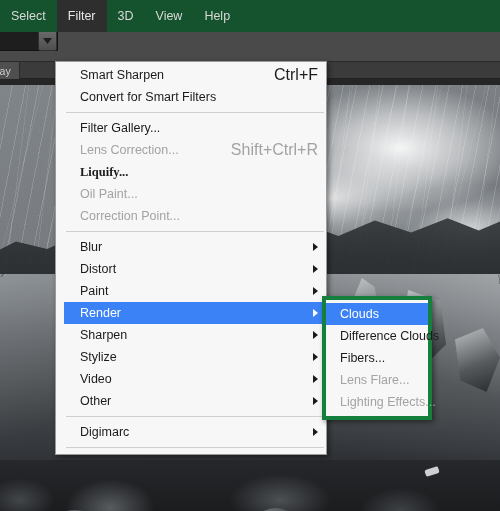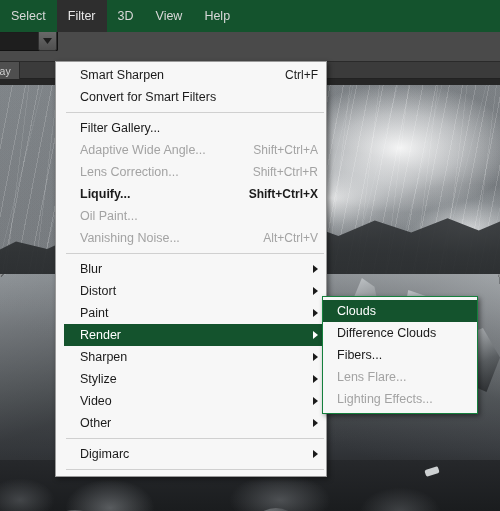--- a/index.html
+++ b/index.html
@@ -210,29 +210,29 @@
     padding: 0 8px 0 16px;
     font-size: 12.5px;
     color: #1b1b1b;
     white-space: nowrap;
     cursor: default;
   }
   .menu-item .label { flex: 0 0 auto; }
   .menu-item .shortcut {
     margin-left: auto;
     padding-left: 24px;
-    font-size: 12px;
+    font-size: 16px;
     color: #1b1b1b;
   }
   .menu-item.disabled,
   .menu-item.disabled .shortcut { color: #a3a3a3; }
   .menu-item.bold .label,
-  .menu-item.bold .shortcut { font-weight: bold; }
+  .menu-item.bold .shortcut { font-weight: bold; font-family: Liberation Serif, serif; }
   .menu-item.selected {
-    background: #14532d;
+    background: #3b82f6;
     color: #ffffff;
   }
   .menu-item.selected .label,
   .menu-item.selected .shortcut { color: #ffffff; }
   .menu-sep {
     height: 1px;
     margin: 4px 2px;
     background: #d0d0d0;
   }
   .arrow {
@@ -241,23 +241,23 @@
     border-top: 4px solid transparent;
     border-bottom: 4px solid transparent;
     border-left: 5px solid #1b1b1b;
   }
   .menu-item.selected .arrow { border-left-color: #ffffff; }
 
   
   .submenu {
     position: absolute;
     left: 322px; top: 296px;
-    width: 156px;
+    width: 110px;
     background: #f7f7f7;
-    border: 1px solid #15803d;
+    border: 4px solid #15803d;
     box-shadow: 2px 2px 5px rgba(0,0,0,0.45);
     padding: 3px 0;
     z-index: 60;
   }
   .submenu .menu-item { padding-left: 14px; }
 </style>
 </head>
 <body>
 
 <div id="app">
@@ -327,37 +327,31 @@
         <span class="shortcut">Ctrl+F</span>
       </div>
       <div class="menu-item">
         <span class="label">Convert for Smart Filters</span>
       </div>
       <div class="menu-sep"></div>
       <div class="menu-item">
         <span class="label">Filter Gallery...</span>
       </div>
       <div class="menu-item disabled">
-        <span class="label">Adaptive Wide Angle...</span>
-        <span class="shortcut">Shift+Ctrl+A</span>
-      </div>
-      <div class="menu-item disabled">
         <span class="label">Lens Correction...</span>
         <span class="shortcut">Shift+Ctrl+R</span>
       </div>
       <div class="menu-item bold">
         <span class="label">Liquify...</span>
-        <span class="shortcut">Shift+Ctrl+X</span>
       </div>
       <div class="menu-item disabled">
         <span class="label">Oil Paint...</span>
       </div>
       <div class="menu-item disabled">
-        <span class="label">Vanishing Noise...</span>
-        <span class="shortcut">Alt+Ctrl+V</span>
+        <span class="label">Correction Point...</span>
       </div>
       <div class="menu-sep"></div>
       <div class="menu-item">
         <span class="label">Blur</span>
         <span class="arrow"></span>
       </div>
       <div class="menu-item">
         <span class="label">Distort</span>
         <span class="arrow"></span>
       </div>

